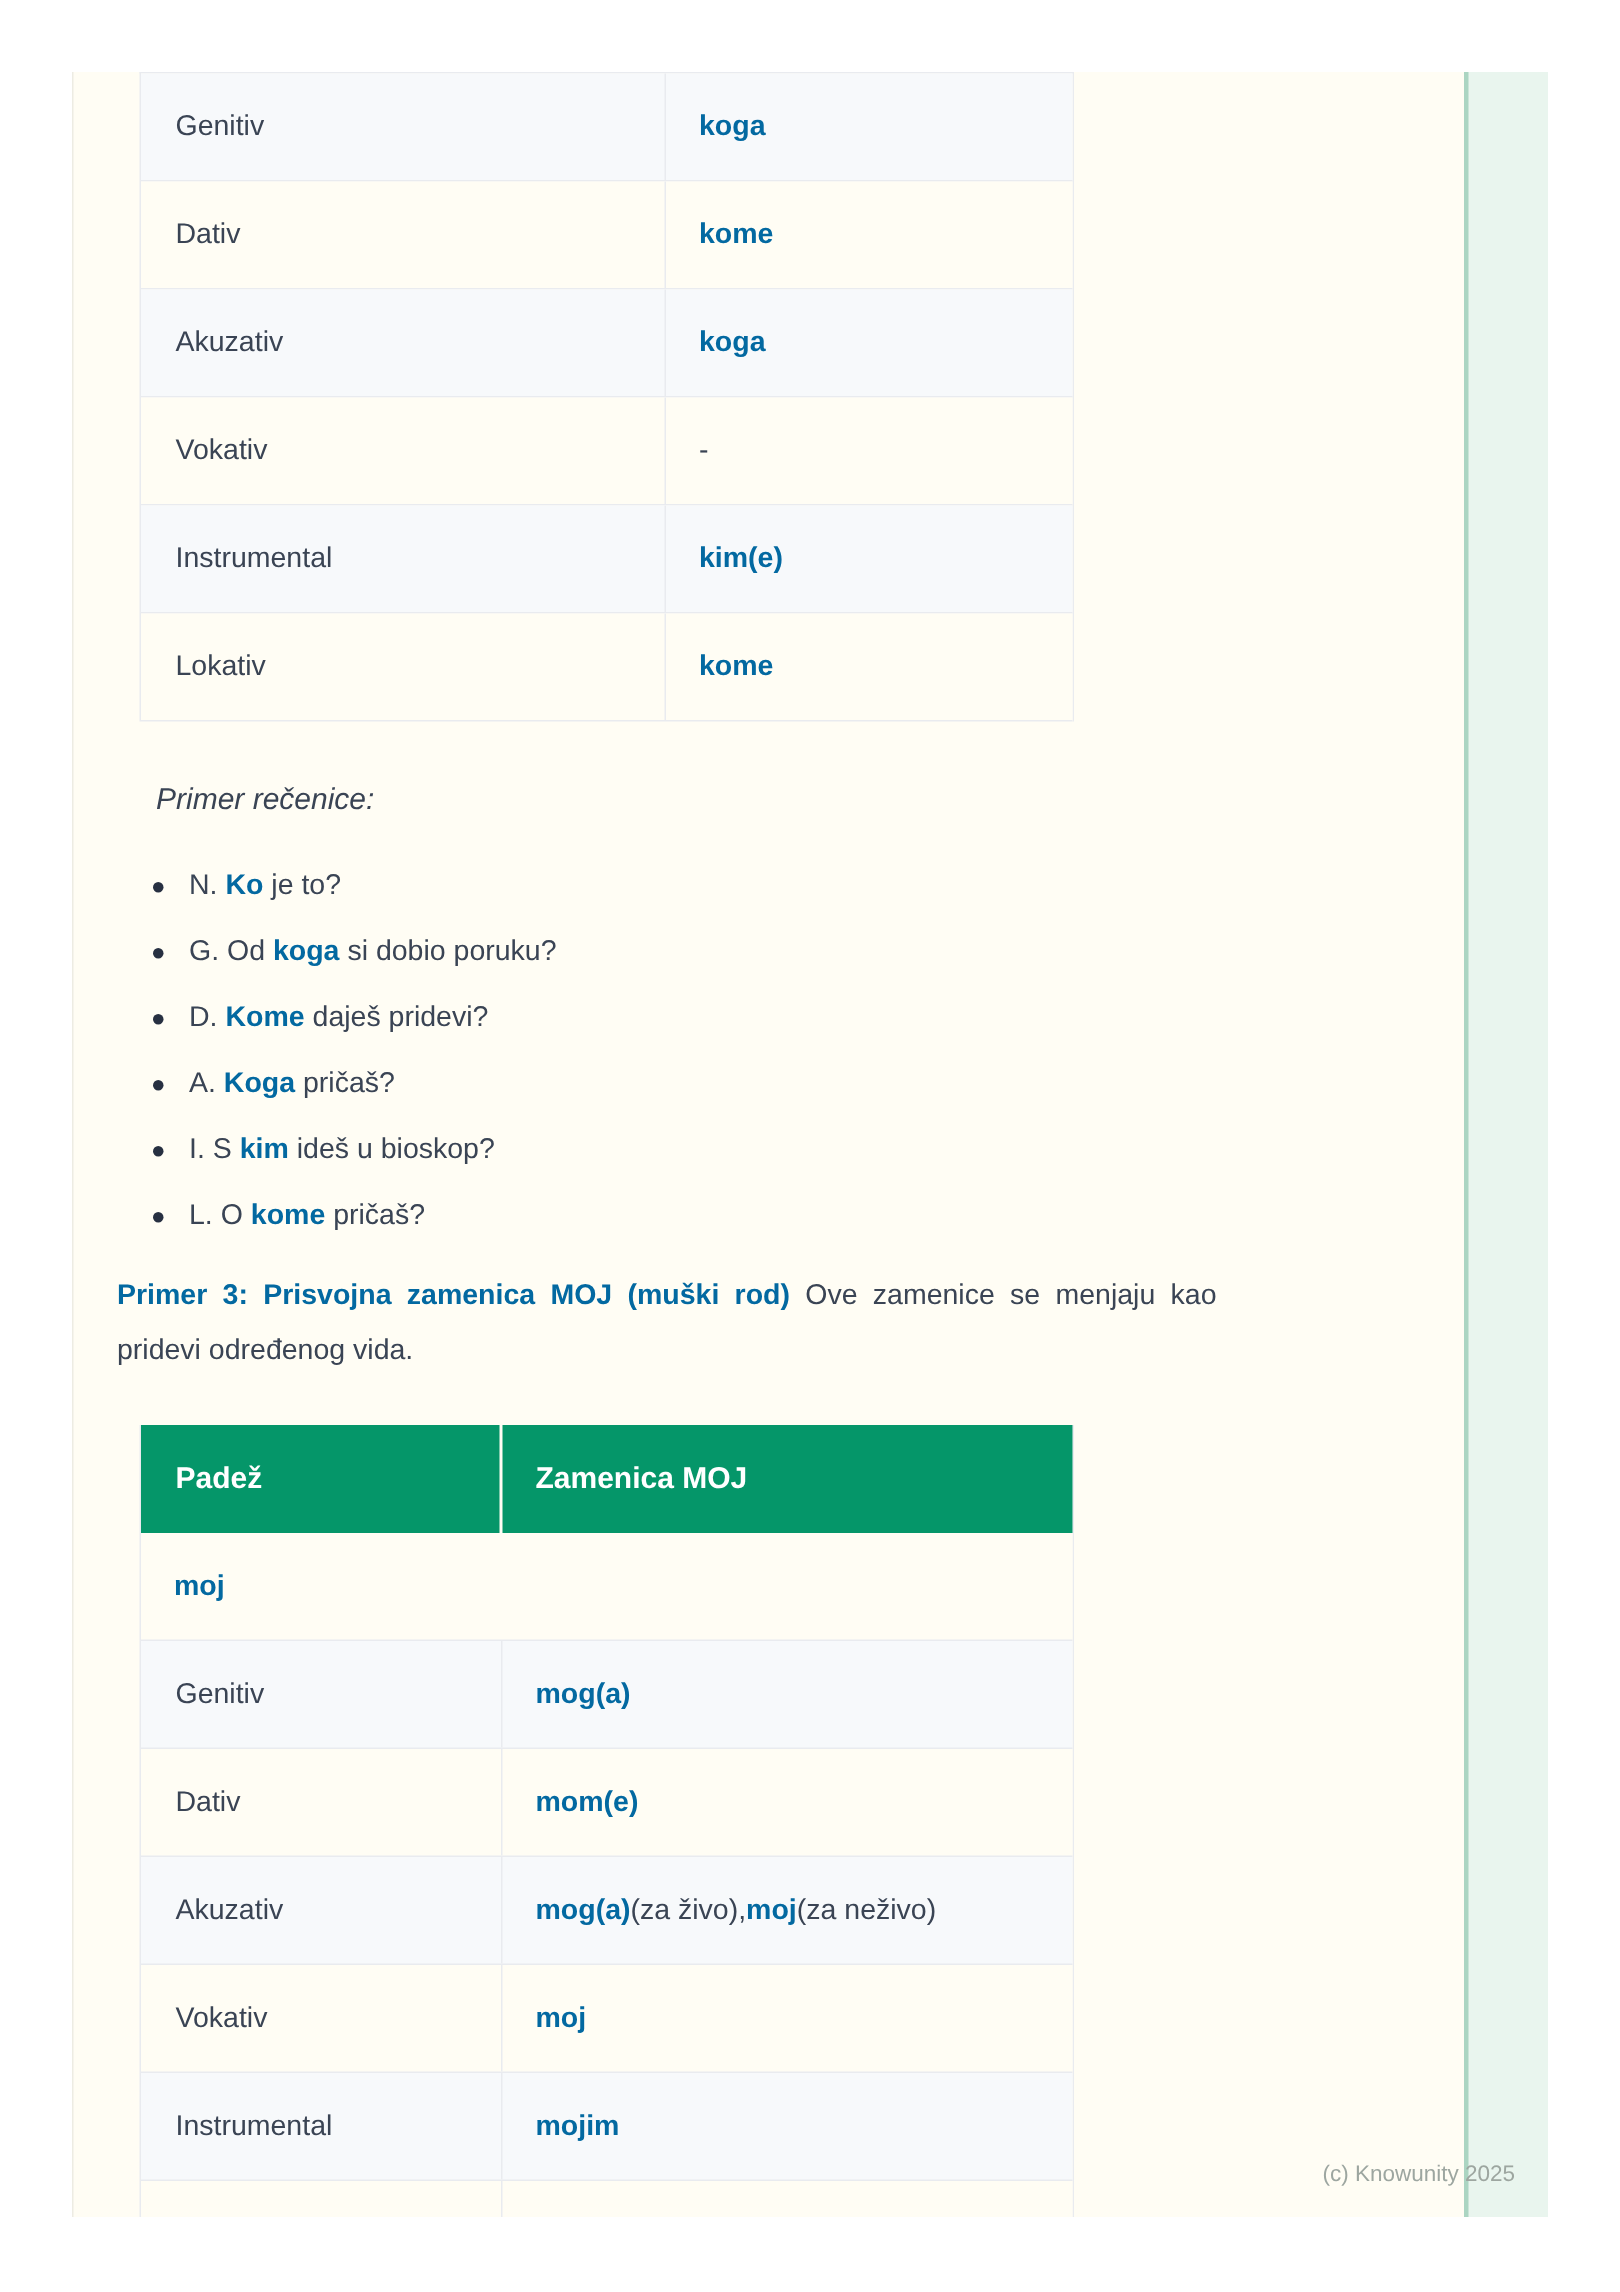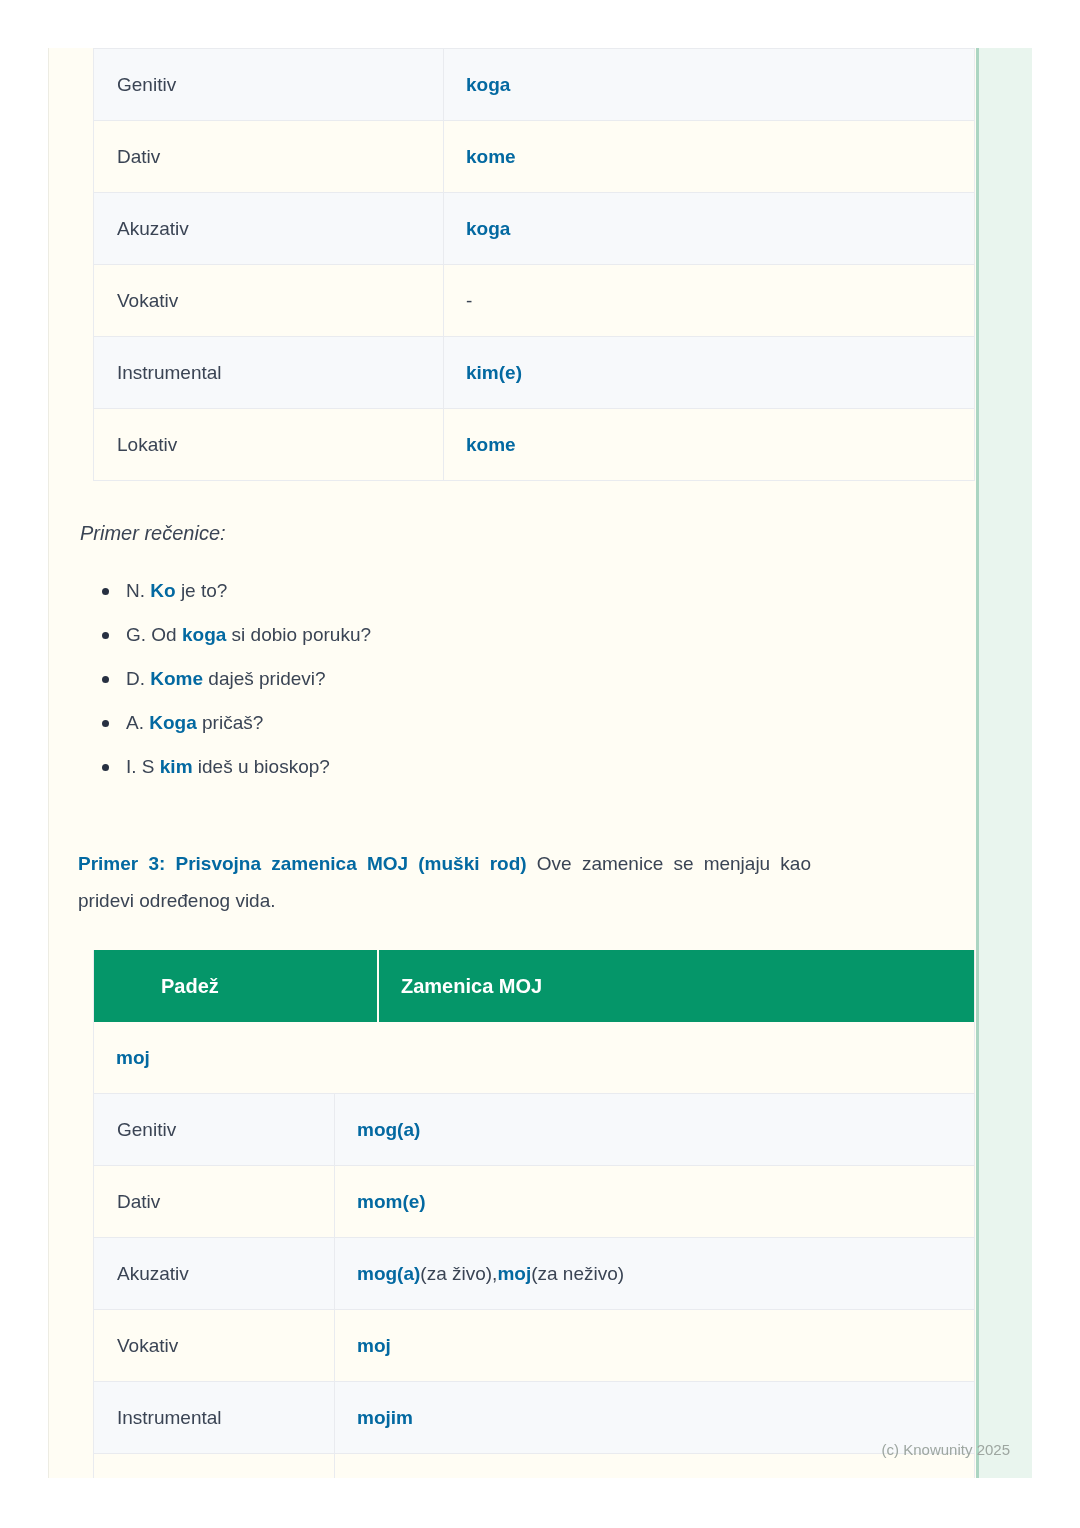--- a/index.html
+++ b/index.html
@@ -14,46 +14,46 @@
     position:absolute;left:48px;top:48px;width:928px;height:1430px;
     background:#fffdf4;border-left:1px solid #edece3;box-sizing:border-box;
   }
   
   .stripe{
     position:absolute;left:976px;top:48px;width:56px;height:1430px;
     background:#e9f5ee;border-left:3px solid #abd5c2;box-sizing:border-box;
   }
   
   .table{
-    position:absolute;left:93px;width:882px;box-sizing:border-box;
+    position:absolute;left:93px;width:623px;box-sizing:border-box;
     border-left:1px solid #e9ebef;border-right:1px solid #e9ebef;
     font-size:19px;
   }
   #table1{top:48px;border-top:1px solid #e9ebef;}
   #table2{top:950px;}
   .trow{
     display:flex;height:72px;align-items:stretch;
     border-bottom:1px solid #e9ebef;background:#fffdf4;box-sizing:border-box;
   }
   .trow.alt{background:#f7f9fb;}
   .cell{display:flex;align-items:center;box-sizing:border-box;}
   .c1{border-right:1px solid #e9ebef;padding-left:23px;}
   .c2{padding-left:22px;flex:1;}
   #table1 .c1{width:350px;}
   #table2 .c1{width:241px;}
   .val,b{font-weight:700;color:#0369a1;}
   .thead{
     display:flex;height:72px;align-items:stretch;background:#059669;
     color:#ffffff;font-weight:600;font-size:20px;box-sizing:border-box;
   }
-  .thead .c1{border-right:2px solid #fffdf4;margin-left:44px;}
+  .thead .c1{border-right:2px solid #fffdf4;}
   .partial{height:24px;background:#fffdf4;}
   
   .example-heading{
-    position:absolute;left:80px;top:519px;font-style:italic;font-size:20px;
+    position:absolute;left:104px;top:519px;font-style:italic;font-size:20px;
     line-height:28px;color:#3a4454;
   }
   
   .examples{position:absolute;left:93px;top:578px;margin:0;padding:0;list-style:none;}
   .examples li{
     position:relative;padding-left:33px;height:26px;line-height:26px;
     margin-bottom:18px;font-size:19px;
   }
   .examples li::before{
     content:"";position:absolute;left:9px;top:10px;width:7px;height:7px;
@@ -115,20 +115,21 @@
   </div>
 
 <div class="example-heading">Primer rečenice:</div>
 
 <ul class="examples" id="examples-list">
     <li><span>N. </span><b>Ko</b><span> je to?</span></li>
     <li><span>G. Od </span><b>koga</b><span> si dobio poruku?</span></li>
     <li><span>D. </span><b>Kome</b><span> daješ pridevi?</span></li>
     <li><span>A. </span><b>Koga</b><span> pričaš?</span></li>
     <li><span>I. S </span><b>kim</b><span> ideš u bioskop?</span></li>
+    <li><span>L. O </span><b>kome</b><span> pričaš?</span></li>
   </ul>
 
 <div class="para">
   <b>Primer 3: Prisvojna zamenica MOJ (muški rod)</b><span> Ove zamenice se menjaju kao pridevi određenog vida.</span>
 </div>
 
 <div class="table" id="table2">
   <div class="thead">
     <div class="cell c1">Padež</div>
     <div class="cell c2">Zamenica MOJ</div>

